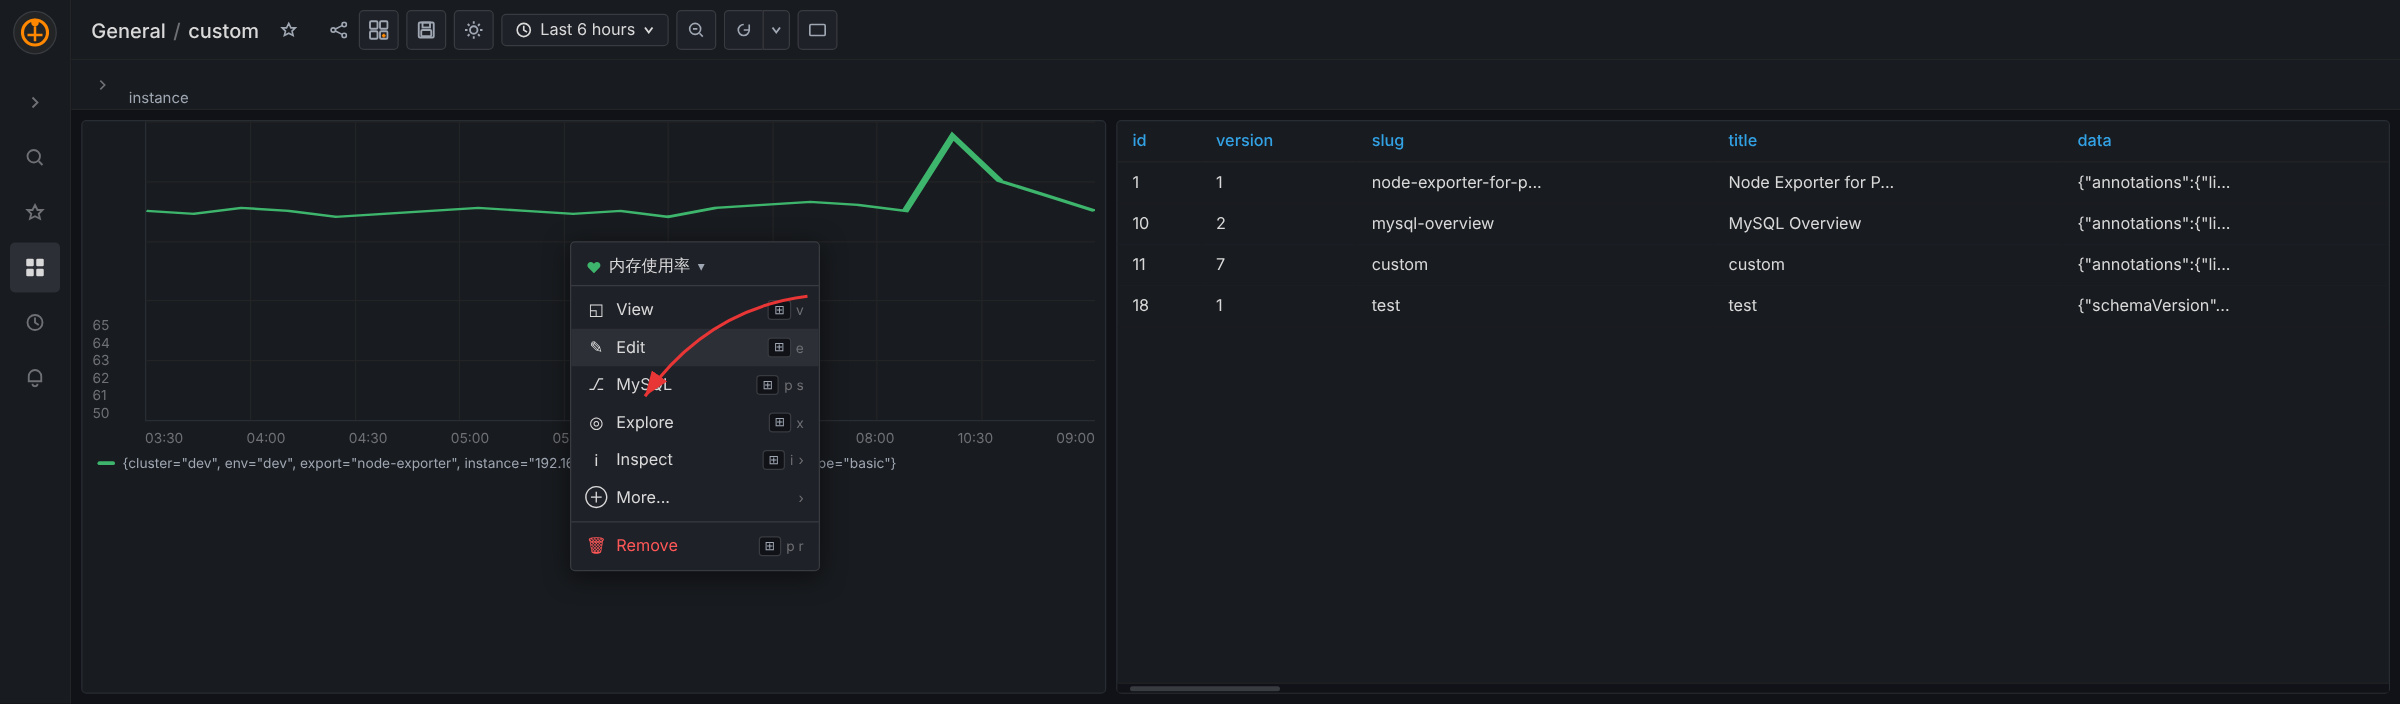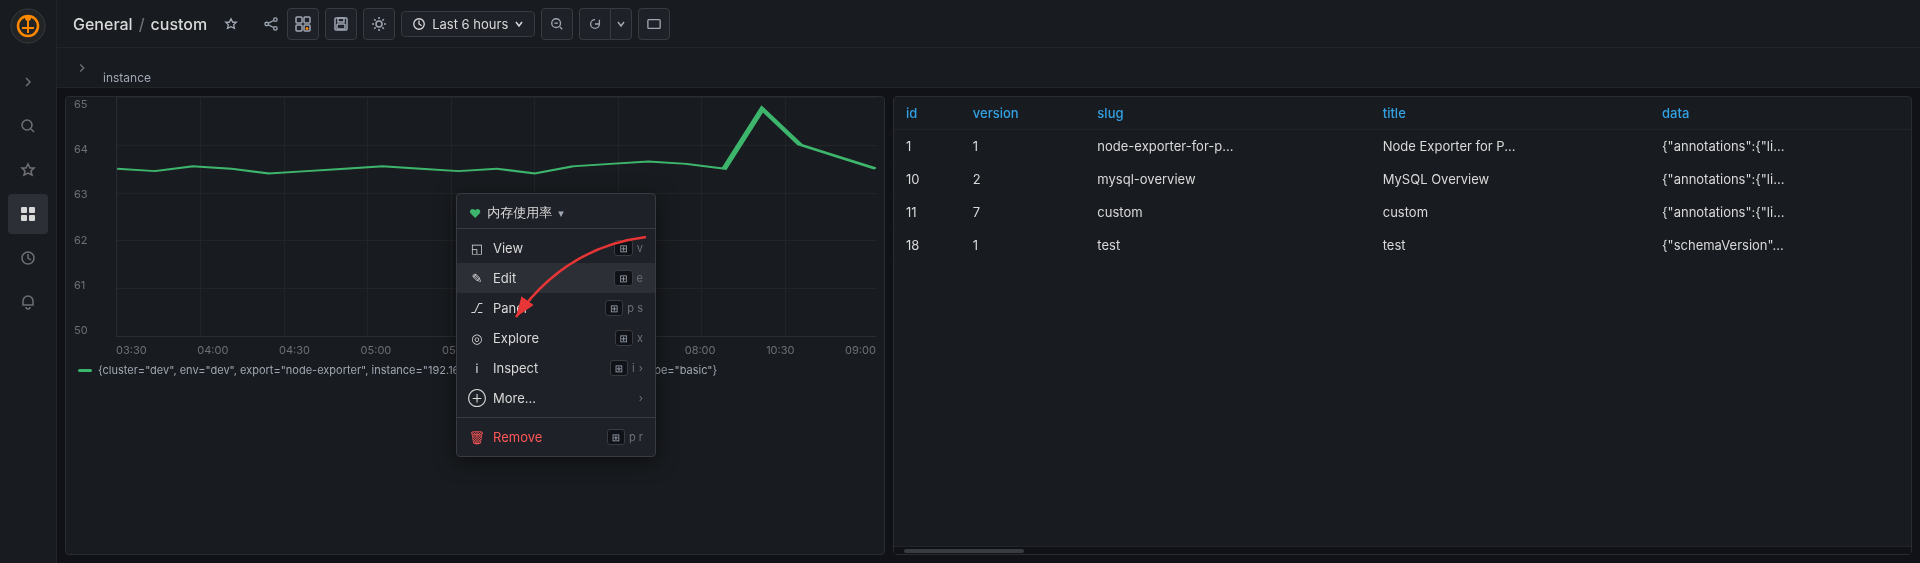--- a/index.html
+++ b/index.html
@@ -200,21 +200,21 @@
       height: 260px;
       position: relative;
     }
     .chart-y-labels {
       position: absolute;
       left: 8px;
       top: 0;
       bottom: 20px;
       display: flex;
       flex-direction: column;
-      justify-content: space-between;
+      justify-content: flex-end;
       color: #6e7075;
       font-size: 11px;
     }
     .chart-x-labels {
       position: absolute;
       bottom: 0;
       left: 50px;
       right: 8px;
       display: flex;
       justify-content: space-between;
@@ -590,21 +590,21 @@
             <span>Edit</span>
           </div>
           <div class="menu-item-shortcut">
             <span class="kbd">⊞</span>
             <span>e</span>
           </div>
         </div>
         <div class="menu-item">
           <div class="menu-item-left">
             <span class="menu-icon">⎇</span>
-            <span>Panel</span>
+            <span>MySQL</span>
           </div>
           <div class="menu-item-shortcut">
             <span class="kbd">⊞</span>
             <span>p s</span>
           </div>
         </div>
         <div class="menu-item">
           <div class="menu-item-left">
             <span class="menu-icon">◎</span>
             <span>Explore</span>

